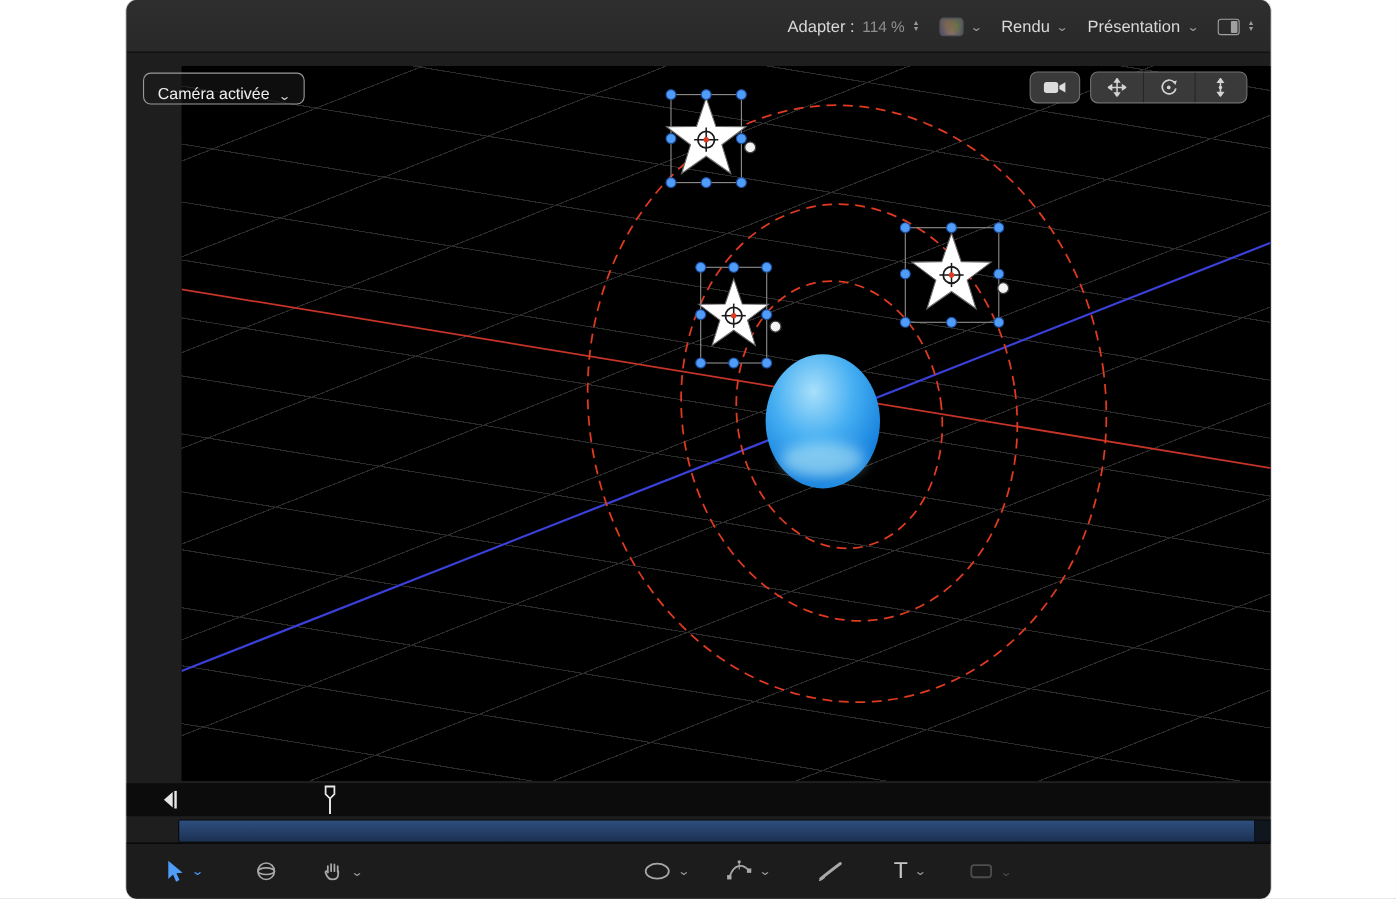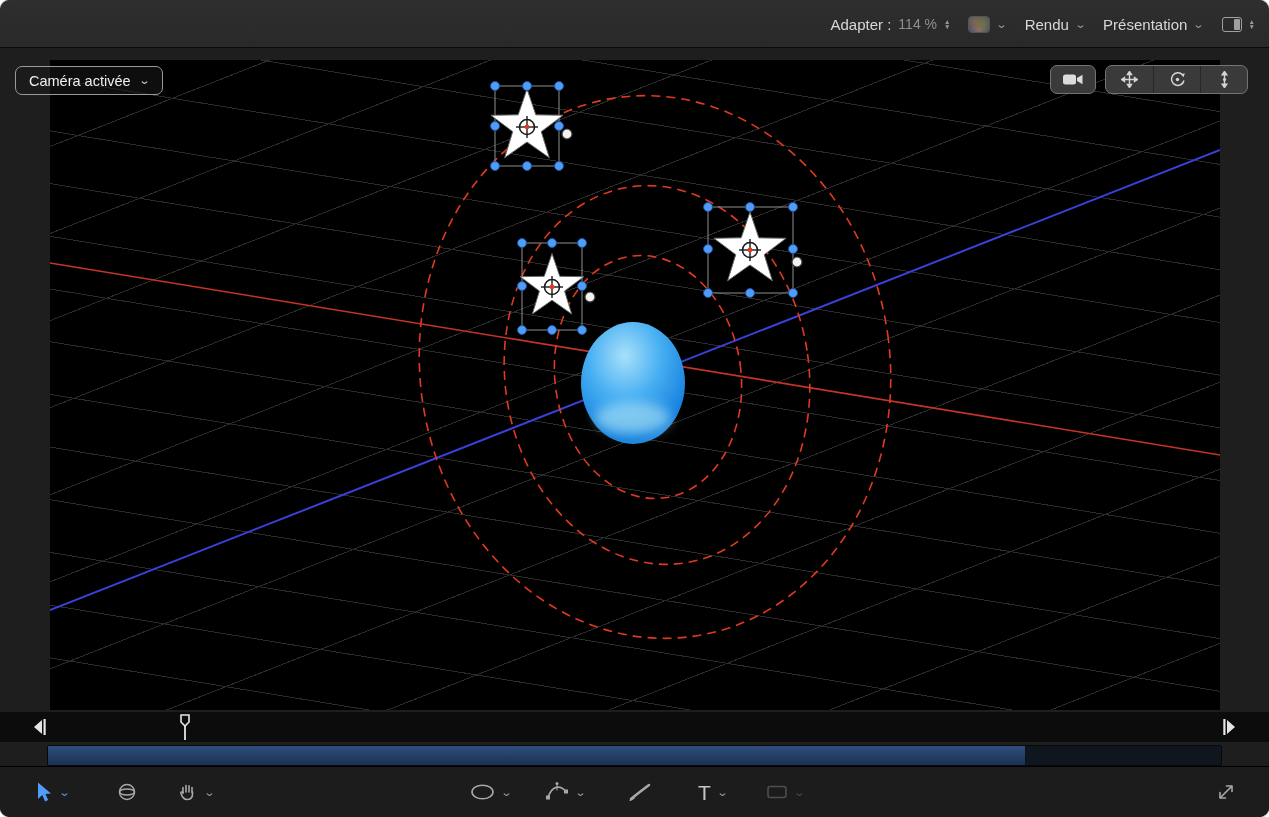--- a/index.html
+++ b/index.html
@@ -1,18 +1,18 @@
 <!DOCTYPE html>
 <html><head>
 <meta charset="utf-8">
 <style>
   html,body{margin:0;padding:0;background:#ffffff;}
   *{box-sizing:border-box;}
   .app{
-    position:relative;width:1269px;height:817px;margin:0 auto;
+    position:relative;width:1040px;height:817px;margin:0 auto;
     background:#1f1f1f;border-radius:10px;overflow:hidden;
     font-family:"Liberation Sans",sans-serif;
     box-shadow:0 0 0 1px #c9c9c9;
   }
   
   .topbar{
     position:absolute;top:0;left:0;right:0;height:48px;
     background:linear-gradient(#2e2e2e,#292929);
     border-bottom:1px solid #0a0a0a;
   }
@@ -43,21 +43,21 @@
     background-color:#000;
     background-image:
       repeating-linear-gradient(9.3deg, transparent 0 51px, #2b2b2b 51px 52px),
       repeating-linear-gradient(158.5deg, transparent 0 80px, #2b2b2b 80px 81px);
     overflow:hidden;
   }
   .scene{position:absolute;inset:0;}
   
   .camera-btn{
     position:absolute;left:15px;top:18px;height:29px;
-    display:flex;align-items:center;gap:9px;padding:0 13px;
+    display:flex;align-items:flex-end;gap:9px;padding:0 13px;
     background:rgba(25,25,25,.55);border:1px solid #9a9a9a;border-radius:7px;
     color:#efefef;font-size:14.5px;font-family:"Liberation Sans",sans-serif;cursor:pointer;
   }
   .camera-btn .chev{color:#cfcfcf;}
   
   .view-controls{position:absolute;top:17px;right:21px;display:flex;gap:9px;}
   .vc-btn{
     height:29px;background:#3a3a3a;border:1px solid #737373;border-radius:7px;
     display:flex;align-items:center;justify-content:center;cursor:pointer;
   }

